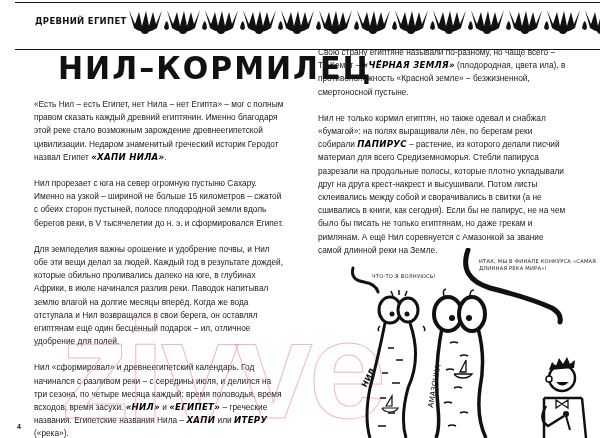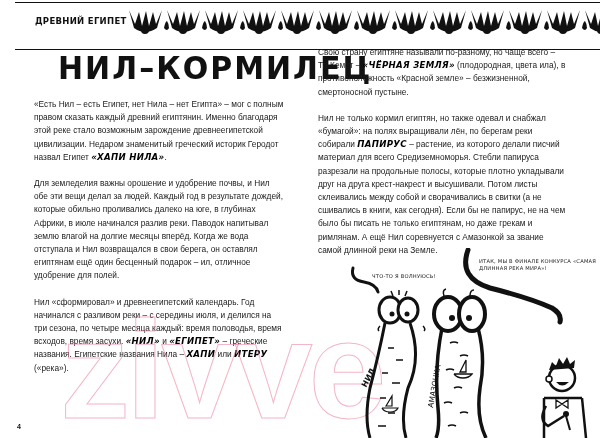--- a/index.html
+++ b/index.html
@@ -70,20 +70,21 @@
     <use href="#lotus" x="380" y="0"></use>
     <use href="#lotus" x="418" y="0"></use>
     <use href="#lotus" x="456" y="0"></use>
   </svg>
 </div>
 
 <div class="title">НИЛ–КОРМИЛЕЦ</div>
 
 <div class="col col-left">
   <p><span>«Есть Нил – есть Египет, нет Нила – нет Египта» – мог с полным правом сказать каждый древний египтянин. Именно благодаря этой реке стало возможным зарождение древнеегипетской цивилизации. Недаром знаменитый греческий историк Геродот назвал Египет </span><span class="hl">«ХАПИ НИЛА»</span><span>.</span></p>
+  <p>Нил прорезает с юга на север огромную пустыню Сахару. Именно на узкой – шириной не больше 15 километров – сжатой с обеих сторон пустыней, полосе плодородной земли вдоль берегов реки, в V тысячелетии до н. э. и сформировался Египет.</p>
   <p>Для земледелия важны орошение и удобрение почвы, и Нил обе эти вещи делал за людей. Каждый год в результате дождей, которые обильно проливались далеко на юге, в глубинах Африки, в июле начинался разлив реки. Паводок напитывал землю влагой на долгие месяцы вперёд. Когда же вода отступала и Нил возвращался в свои берега, он оставлял египтянам ещё один бесценный подарок – ил, отличное удобрение для полей.</p>
   <p><span>Нил «сформировал» и древнеегипетский календарь. Год начинался с разливом реки – с середины июля, и делился на три сезона, по четыре месяца каждый: время половодья, время всходов, время засухи. </span><span class="hl">«НИЛ»</span><span> и </span><span class="hl">«ЕГИПЕТ»</span><span> – греческие названия. Египетские названия Нила – </span><span class="hl">ХАПИ</span><span> или </span><span class="hl">ИТЕРУ</span><span> («река»).</span></p>
 </div>
 
 <div class="col col-right">
   <p><span>Свою страну египтяне называли по-разному, но чаще всего – Та-Кемет – </span><span class="hl">«ЧЁРНАЯ ЗЕМЛЯ»</span><span> (плодородная, цвета ила), в противоположность «Красной земле» – безжизненной, смертоносной пустыне.</span></p>
   <p><span>Нил не только кормил египтян, но также одевал и снабжал «бумагой»: на полях выращивали лён, по берегам реки собирали </span><span class="hl">ПАПИРУС</span><span> – растение, из которого делали писчий материал для всего Средиземноморья. Стебли папируса разрезали на продольные полосы, которые плотно укладывали друг на друга крест-накрест и высушивали. Потом листы склеивались между собой и сворачивались в свитки (а не сшивались в книги, как сегодня). Если бы не папирус, не на чем было бы писать не только египтянам, но даже грекам и римлянам. А ещё Нил соревнуется с Амазонкой за звание самой длинной реки на Земле.</span></p>
 </div>
 
 <div class="watermark">zivve</div>

